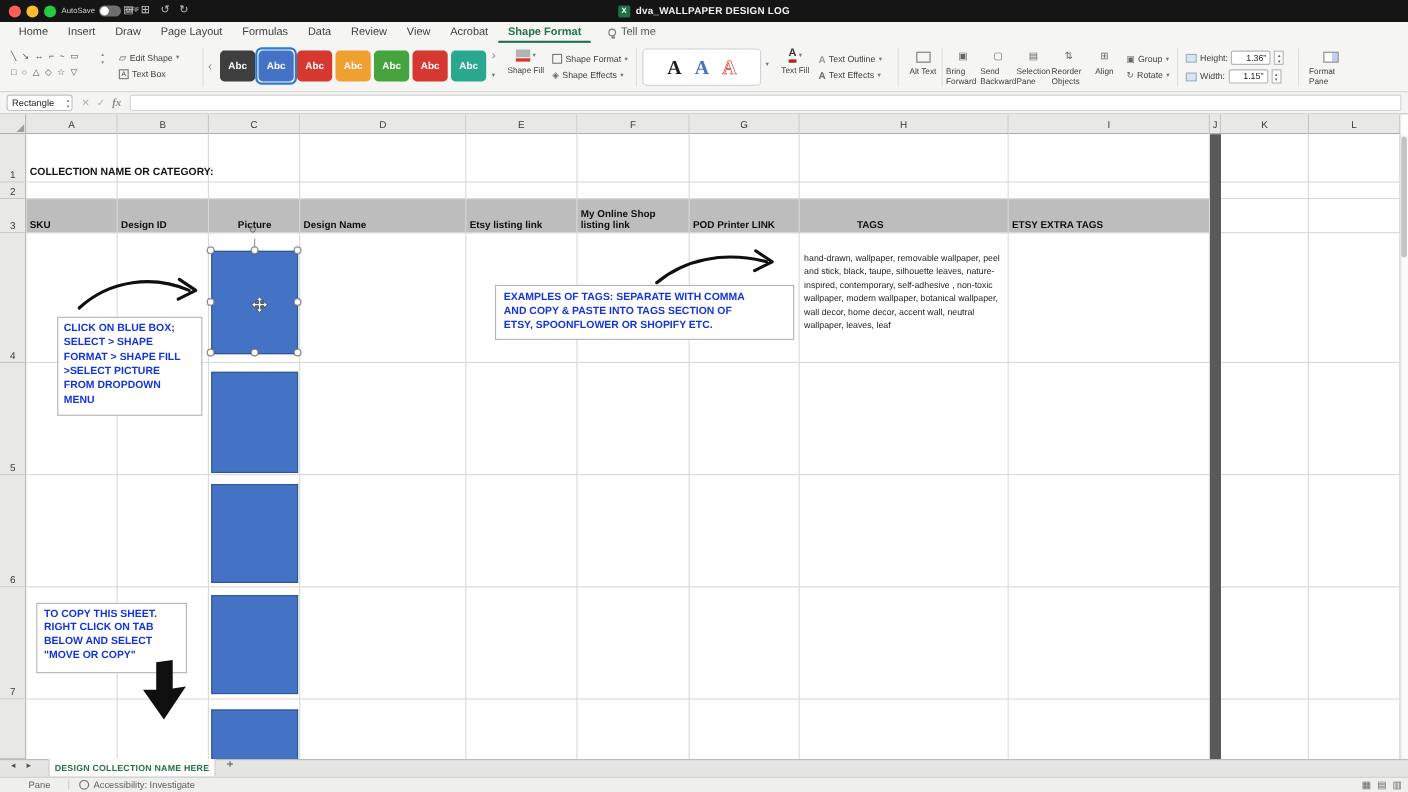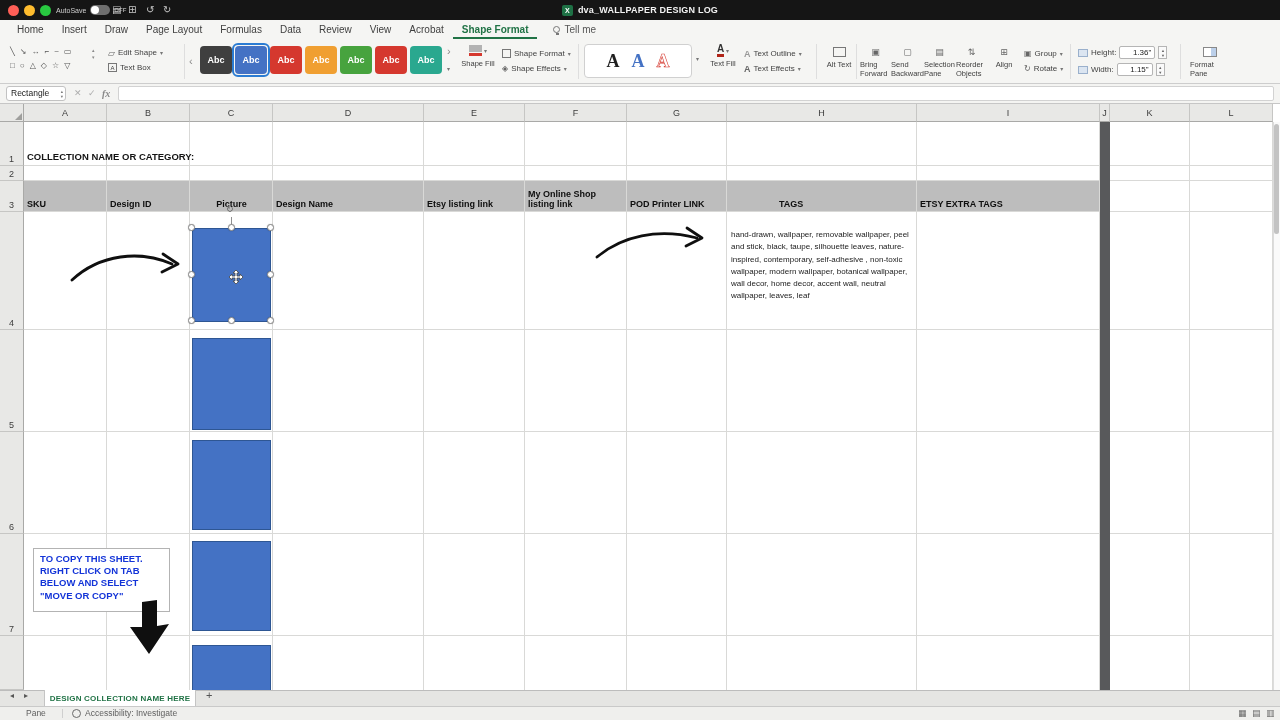--- a/index.html
+++ b/index.html
@@ -418,20 +418,29 @@
     <span class="ab hdl" style="left:267px;top:271px;"></span>
     <span class="ab hdl" style="left:188px;top:317px;"></span>
     <span class="ab hdl" style="left:228px;top:317px;"></span>
     <span class="ab hdl" style="left:267px;top:317px;"></span>
   </div>
 
   <svg class="ab" style="left:228px;top:269px;" width="16" height="16">
     <path d="M8 1 L11 4 H9 V7 H12 V5 L15 8 L12 11 V9 H9 V12 H11 L8 15 L5 12 H7 V9 H4 V11 L1 8 L4 5 V7 H7 V4 H5 Z" fill="#fff" stroke="#444" stroke-width="0.8"></path>
   </svg>
 
+  <div class="ab note" style="left:52px;top:288px;width:132px;height:90px;font-size:9.5px;line-height:13px;padding:3px 5px;">CLICK ON BLUE BOX;
+SELECT &gt; SHAPE
+FORMAT &gt; SHAPE FILL
+&gt;SELECT PICTURE
+FROM DROPDOWN
+MENU</div>
+  <div class="ab note" style="left:450px;top:259px;width:272px;height:50px;font-size:9.5px;line-height:12.4px;padding:5px 7px;">EXAMPLES OF TAGS: SEPARATE WITH COMMA
+AND COPY &amp; PASTE INTO TAGS SECTION OF
+ETSY, SPOONFLOWER OR SHOPIFY ETC.</div>
   <div class="ab note" style="left:33px;top:548px;width:137px;height:64px;font-size:9.5px;line-height:12.2px;padding:4px 6px;">TO COPY THIS SHEET.
 RIGHT CLICK ON TAB
 BELOW AND SELECT
 "MOVE OR COPY"</div>
 
   <svg class="ab" style="left:0;top:0;pointer-events:none;" width="1280" height="720">
     <g>
       <path d="M72 280 C 100 254, 140 250, 172 264" stroke="#0f0f0f" stroke-width="2.8" fill="none" stroke-linecap="round"></path>
       <path d="M163 254 L178 264 L162 272" stroke="#0f0f0f" stroke-width="2.8" fill="none" stroke-linecap="round" stroke-linejoin="round"></path>
     </g>

